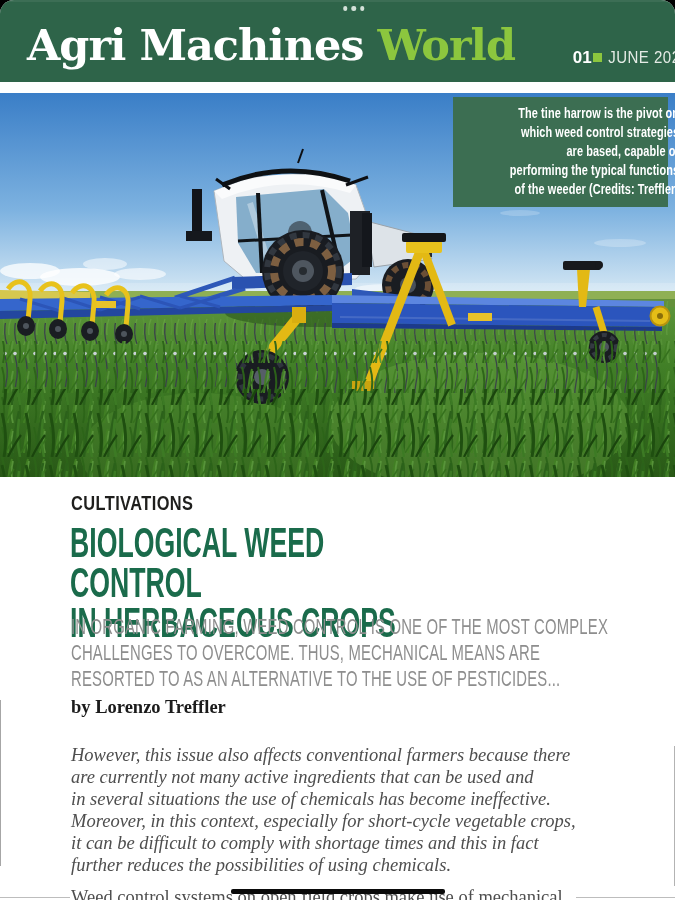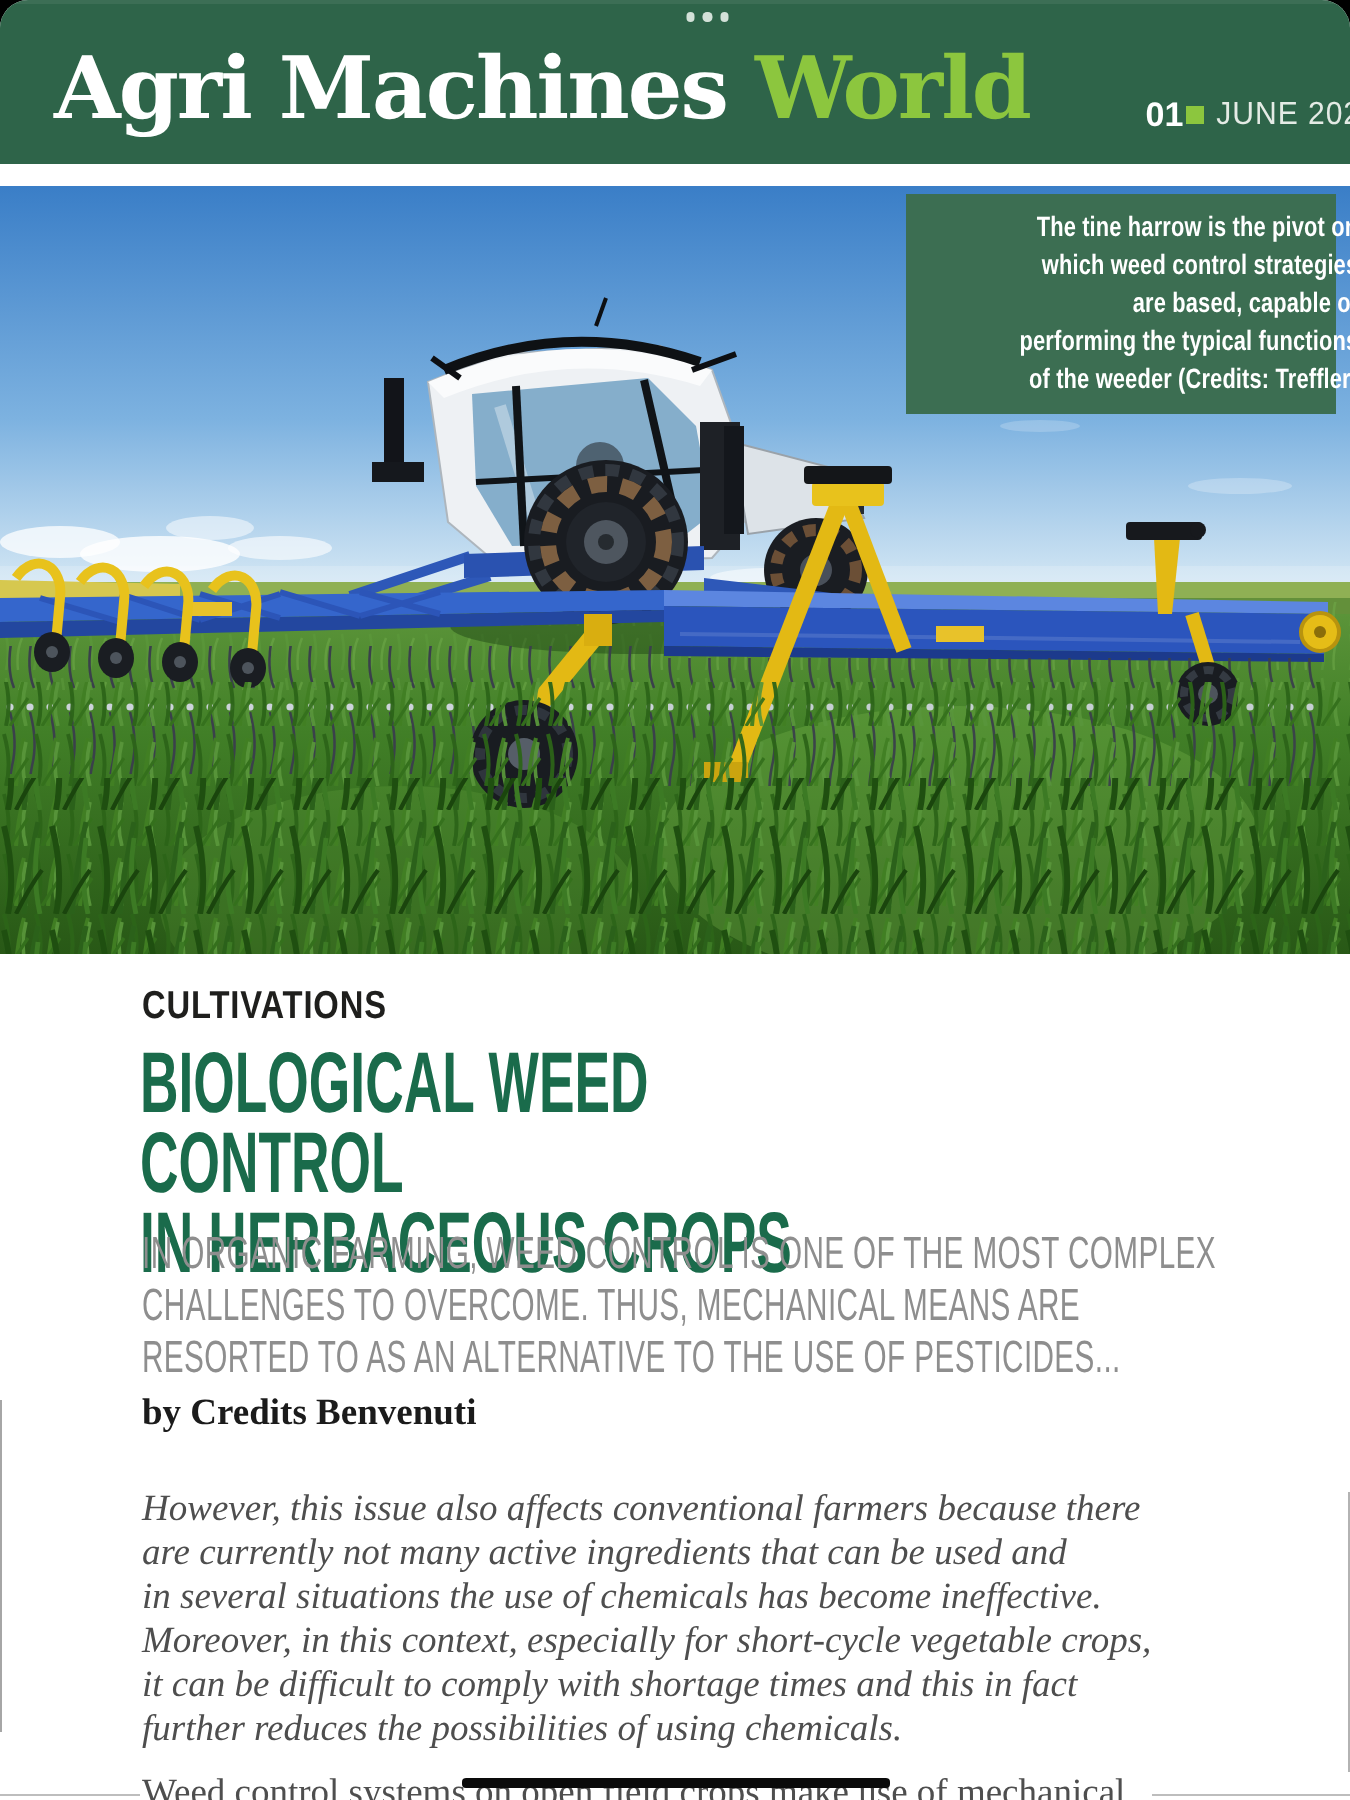--- a/index.html
+++ b/index.html
@@ -267,21 +267,21 @@
     </div>
   </div>
 
   <main>
     <div class="kicker">CULTIVATIONS</div>
     <h1 class="headline">BIOLOGICAL WEED CONTROL
 IN HERBACEOUS CROPS</h1>
     <p class="standfirst">IN ORGANIC FARMING, WEED CONTROL IS ONE OF THE MOST COMPLEX
 CHALLENGES TO OVERCOME. THUS, MECHANICAL MEANS ARE
 RESORTED TO AS AN ALTERNATIVE TO THE USE OF PESTICIDES...</p>
-    <p class="byline">by Credits Benvenuti</p>
+    <p class="byline">by Lorenzo Treffler</p>
     <p class="body-par par1">However, this issue also affects conventional farmers because there
 are currently not many active ingredients that can be used and
 in several situations the use of chemicals has become ineffective.
 Moreover, in this context, especially for short-cycle vegetable crops,
 it can be difficult to comply with shortage times and this in fact
 further reduces the possibilities of using chemicals.</p>
     <p class="body-par par2">Weed control systems on open field crops make use of mechanical</p>
   </main>
 
   <div class="vline-left"></div>

